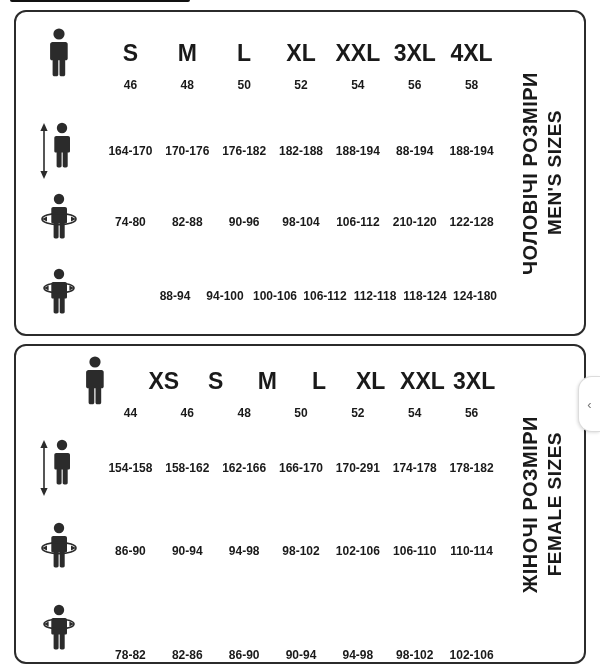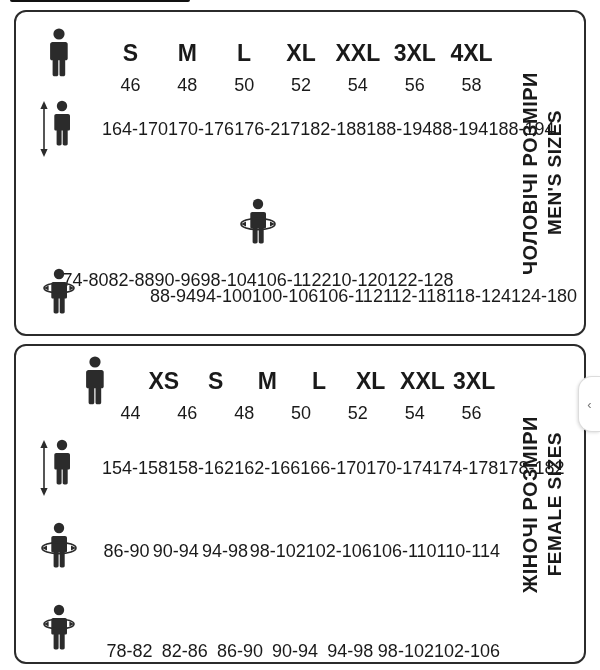--- a/index.html
+++ b/index.html
@@ -119,28 +119,29 @@
     text-align: center;
     font-size: 13px;
     color: #1a1a1a;
     white-space: nowrap;
   }
   .cells.letters > div {
     font-size: 23px;
     font-weight: bold;
   }
   .cells.nums > div {
-    font-size: 18px;
+    font-size: 12px;
+    font-weight: bold;
   }
 
   
   #card-men .r-letters { top: 24px; height: 34px; }
   #card-men .r-nums    { top: 62px; height: 22px; }
-  #card-men .r-height  { top: 80px; height: 74px; }
-  #card-men .r-chest   { top: 172px; height: 76px; flex-direction: column; }
+  #card-men .r-height  { top: 102px; height: 74px; }
+  #card-men .r-chest   { top: 172px; height: 76px; }
   #card-men .r-waist   { top: 248px; height: 72px; gap: 48px; }
 
   
   #card-women .r-letters { top: 18px; height: 34px; padding-left: 36px; }
   #card-women .r-nums    { top: 56px; height: 22px; }
   #card-women .r-height  { top: 85px; height: 74px; }
   #card-women .r-chest   { top: 168px; height: 74px; }
   #card-women .r-waist   { top: 244px; height: 72px; align-items: flex-end; }
 
   svg { display: block; }
@@ -225,21 +226,21 @@
               <circle class="fig" cx="26" cy="8" r="5.2"></circle>
               <path class="fig" d="M20 16h12c1.2 0 2 0.9 2 2v13c0 0.9-0.7 1.6-1.6 1.6h-0.7v13.2c0 0.9-0.7 1.6-1.6 1.6h-1.8c-0.9 0-1.6-0.7-1.6-1.6V32.6h-1.1v13.2c0 0.9-0.7 1.6-1.6 1.6h-1.8c-0.9 0-1.6-0.7-1.6-1.6V32.6h-0.7c-0.9 0-1.6-0.7-1.6-1.6V18c0-1.1 0.8-2 2-2z"></path>
               <line class="stroke" x1="8" y1="10" x2="8" y2="52"></line>
               <polygon class="fig" points="8,3 4.4,11 11.6,11"></polygon>
               <polygon class="fig" points="8,59 4.4,51 11.6,51"></polygon>
             </svg>
           </div>
           <div class="cells nums">
             <div>164-170</div>
             <div>170-176</div>
-            <div>176-217</div>
+            <div>176-182</div>
             <div>182-188</div>
             <div>188-194</div>
             <div>88-194</div>
             <div>188-194</div>
           </div>
         </div>
 
         <div class="row r-chest">
           <div class="icon-cell">
             <svg width="52" height="62" viewBox="0 0 52 62" aria-hidden="true">
@@ -336,21 +337,21 @@
               <line class="stroke" x1="8" y1="10" x2="8" y2="52"></line>
               <polygon class="fig" points="8,3 4.4,11 11.6,11"></polygon>
               <polygon class="fig" points="8,59 4.4,51 11.6,51"></polygon>
             </svg>
           </div>
           <div class="cells nums">
             <div>154-158</div>
             <div>158-162</div>
             <div>162-166</div>
             <div>166-170</div>
-            <div>170-174</div>
+            <div>170-291</div>
             <div>174-178</div>
             <div>178-182</div>
           </div>
         </div>
 
         <div class="row r-chest">
           <div class="icon-cell">
             <svg width="52" height="62" viewBox="0 0 52 62" aria-hidden="true">
               <circle class="fig" cx="26" cy="8" r="5.2"></circle>
               <path class="fig" d="M20 16h12c1.2 0 2 0.9 2 2v13c0 0.9-0.7 1.6-1.6 1.6h-0.7v13.2c0 0.9-0.7 1.6-1.6 1.6h-1.8c-0.9 0-1.6-0.7-1.6-1.6V32.6h-1.1v13.2c0 0.9-0.7 1.6-1.6 1.6h-1.8c-0.9 0-1.6-0.7-1.6-1.6V32.6h-0.7c-0.9 0-1.6-0.7-1.6-1.6V18c0-1.1 0.8-2 2-2z"></path>

